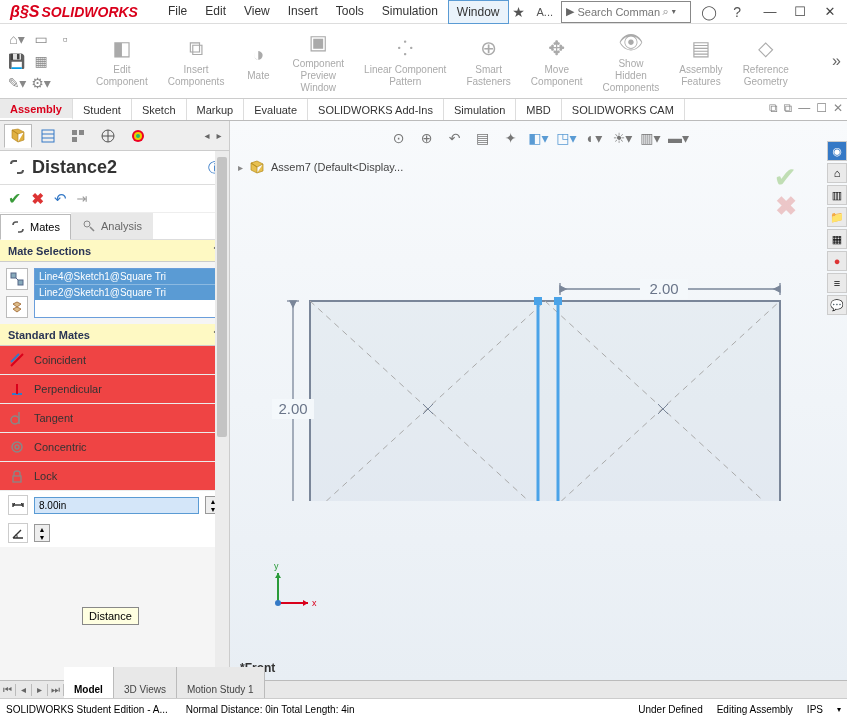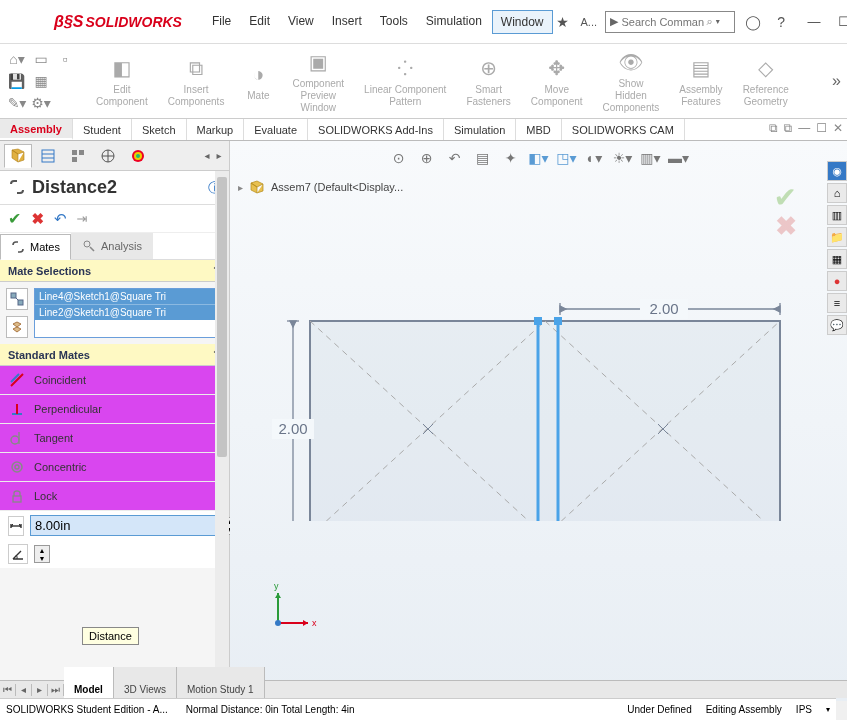--- a/index.html
+++ b/index.html
@@ -1,19 +1,19 @@
 <!DOCTYPE html>
 <html><head>
 <meta charset="utf-8">
 <style>
 * { margin: 0; padding: 0; box-sizing: border-box; font-family: "Segoe UI", Tahoma, sans-serif; }
 body { width: 847px; height: 720px; overflow: hidden; background: #f0f0f0; position: relative; }
 
 
-.titlebar { height: 44px; background: #fff; display: flex; align-items: center; border-bottom: 1px solid #ddd; padding-left: 44px; }
+.titlebar { height: 24px; background: #fff; display: flex; align-items: center; border-bottom: 1px solid #ddd; }
 .logo { display: flex; align-items: center; padding: 0 10px; font-weight: bold; font-style: italic; color: #d9001b; font-size: 14px; }
 .logo .ds { color: #d9001b; margin-right: 2px; font-size: 16px;}
 .menubar { display: flex; gap: 2px; margin-left: 12px; }
 .menubar span { font-size: 12px; color: #333; padding: 4px 8px; cursor: default; }
 .menubar span.active { border: 1px solid #5a9bd4; background: #eaf3fb; }
 .title-right { margin-left: auto; display: flex; align-items: center; gap: 8px; padding-right: 6px; }
 .title-right .iconbtn { width: 20px; height: 20px; display:flex; align-items:center; justify-content:center; color:#555; font-size:14px;}
 .search-box { display:flex; align-items:center; border:1px solid #888; height:22px; padding:0 4px; width:130px; font-size:11px; color:#666;}
 .search-box input { border:none; outline:none; width:85px; font-size:11px;}
 .win-controls { display:flex; gap:0; }
@@ -62,27 +62,27 @@
 .section-header { background:#fef9c3; padding:4px 8px; font-weight:600; font-size:11px; color:#2a3555; display:flex; align-items:center; border-bottom:1px solid #ccc;}
 .section-header .collapse { margin-left:auto; font-size:11px; color:#555;}
 
 .sel-body { padding:6px; background:#f5f5f5; display:flex; gap:6px;}
 .sel-icons { display:flex; flex-direction:column; gap:6px;}
 .sel-icons .sicon { width:22px; height:22px; border:1px solid #bbb; background:#fff; display:flex; align-items:center; justify-content:center; font-size:12px;}
 .sel-list { flex:1; border:1px solid #6a9edb; background:#fff; min-height:48px;}
 .sel-list .item { background:#5a9bd4; color:#fff; padding:2px 4px; font-size:10px; white-space:nowrap; overflow:hidden;}
 .sel-list .item + .item { border-top:1px solid rgba(255,255,255,0.3);}
 
-.mate-item { display:flex; align-items:center; gap:8px; padding:5px 8px; background:#d946ef; border-bottom:1px solid #ececec;}
+.mate-item { display:flex; align-items:center; gap:8px; padding:5px 8px; background:#ef4444; border-bottom:1px solid #ececec;}
 .mate-item .micon { width:18px; height:18px; display:flex; align-items:center; justify-content:center;}
 .mate-item .mlabel { font-size:11px; color:#333;}
 
 .mate-input-row { display:flex; align-items:center; gap:6px; padding:4px 8px; background:#fff;}
 .mate-input-row .micon { width:20px; height:20px; border:1px solid #ccc; display:flex; align-items:center; justify-content:center;}
-.mate-input-row input { flex:1; border:1px solid #999; padding:2px 4px; font-size:13px; }
+.mate-input-row input { flex:1; border:1px solid #999; padding:2px 4px; font-size:10px; }
 .mate-input-row input.highlighted { background:#d4e6f9; border:1px solid #5a9bd4;}
 .mate-input-row .spinner { display:flex; flex-direction:column; border:1px solid #999; }
 .mate-input-row .spinner div { width:14px; height:8px; font-size:7px; display:flex; align-items:center; justify-content:center; background:#eee;}
 
 .tooltip-box { position:absolute; background:#ffffe1; border:1px solid #888; padding:2px 6px; font-size:11px; left:82px; top:486px; }
 
 .leftpanel .scrollbar { position:absolute; right:0; top:30px; bottom:0; width:14px; background:#ececec;}
 .leftpanel .scrollbar .thumb { position:absolute; left:2px; right:2px; top:6px; height:280px; background:#c4c4c4; border-radius:2px;}
 
 
@@ -105,21 +105,21 @@
 .triad { position:absolute; left:30px; bottom:60px; }
 .viewname { position:absolute; left:10px; bottom:6px; font-size:12px; font-weight:600; color:#333;}
 
 
 .bottom-tabs { position:absolute; bottom:22px; left:0; right:0; height:18px; background:#e8e8e8; display:flex; align-items:center; font-size:10px; border-top:1px solid #bbb;}
 .bottom-tabs .nav { display:flex;}
 .bottom-tabs .nav div { width:16px; text-align:center; border-right:1px solid #bbb; color:#666;}
 .bottom-tabs .btab { padding:17px 10px; border-right:1px solid #bbb; background:#fff;}
 .bottom-tabs .btab.inactive { background:#e8e8e8; color:#444;}
 
-.statusbar { position:absolute; bottom:0; left:0; right:11px; height:22px; background:#fff; display:flex; align-items:center; font-size:10px; border-top:1px solid #ccc; padding:0 6px; gap:18px; white-space:nowrap;}
+.statusbar { position:absolute; bottom:0; left:0; right:0; height:22px; background:#fff; display:flex; align-items:center; font-size:10px; border-top:1px solid #ccc; padding:0 6px; gap:18px; white-space:nowrap;}
 .statusbar .sb-right { margin-left:auto; display:flex; gap:14px; align-items:center;}
 
 </style>
 </head>
 <body>
 
 <div class="titlebar">
   <div class="logo">
     <span class="ds">β§S</span>
     <span>SOLIDWORKS</span>

